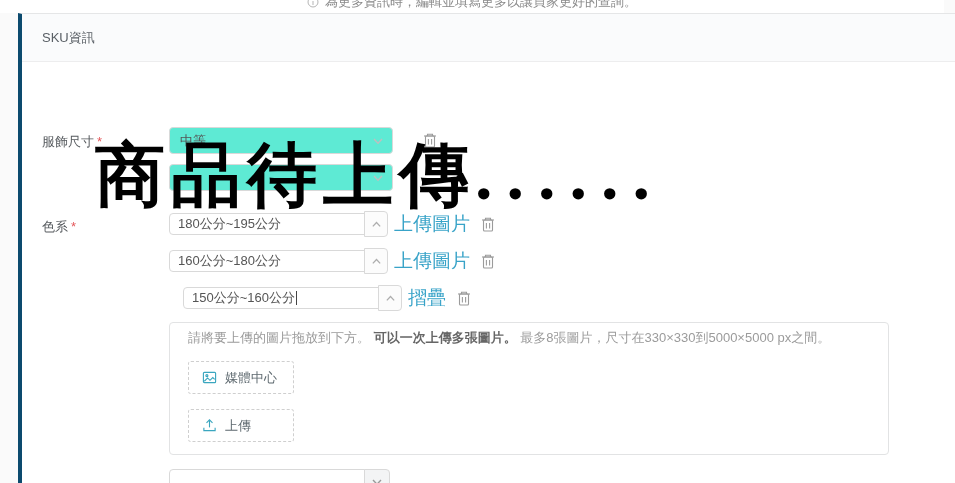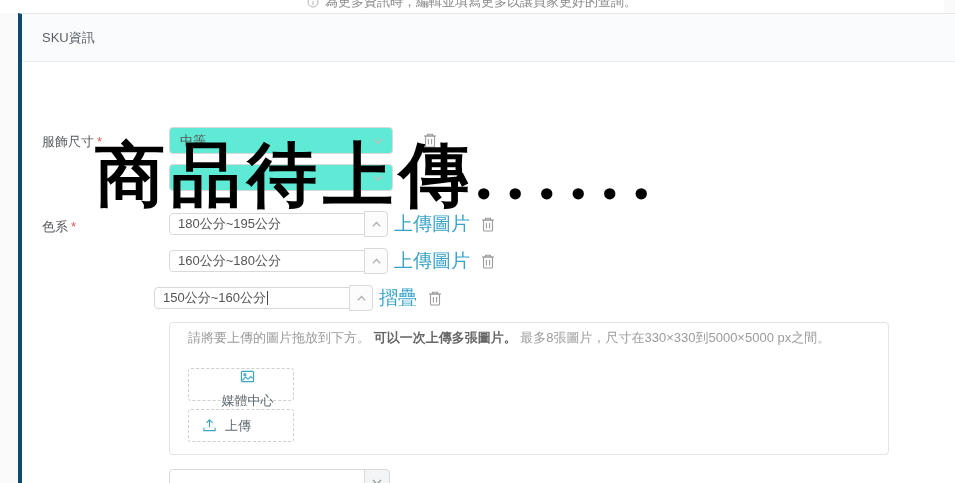--- a/index.html
+++ b/index.html
@@ -30,21 +30,21 @@
   .row-link { margin-left:6px; font-size:19px; color:#38a3c8; cursor:pointer; text-decoration:none; white-space:nowrap; }
   .trash-btn { margin-left:10px; width:16px; height:17px; cursor:pointer; display:inline-flex; }
   .caret { display:inline-block; width:1px; height:14px; background:#444; margin-left:1px; }
 
   
   .upload-panel { position:absolute; left:147px; top:260px; width:720px; height:133px; border:1px solid #e2e3e4; border-radius:4px; background:#fff; padding:6px 18px; }
   .upload-hint { font-size:13px; color:#9b9b9b; }
   .upload-hint b { color:#666; font-weight:bold; }
   .dash-btn { position:absolute; left:18px; width:106px; height:33px; border:1px dashed #cfcfcf; border-radius:3px; background:#fff; display:flex; align-items:center; gap:8px; padding-left:13px; font-size:13px; color:#5f6a70; cursor:pointer; }
   .dash-btn .bicon { width:15px; height:15px; flex:0 0 auto; }
-  .btn-media { top:45px;flex-direction:column; }
+  .btn-media { top:38px; }
   .btn-upload { top:86px; }
 
   
   .combo { position:absolute; left:147px; top:407px; display:flex; }
   .combo-input { width:196px; height:26px; border:1px solid #d9d9d9; border-radius:4px 0 0 4px; background:#fff; }
   .combo-btn { width:26px; height:26px; margin-left:-1px; border:1px solid #d9d9d9; border-radius:0 4px 4px 0; background:#f3f4f5; display:flex; align-items:center; justify-content:center; cursor:pointer; }
 
   
   .watermark { position:absolute; left:95px; top:137px; z-index:5; pointer-events:none; white-space:nowrap;
     font-family:Liberation Serif, serif; font-weight:bold; color:#000; font-size:70px; line-height:1.1; letter-spacing:6px; }
@@ -136,21 +136,21 @@
         <svg viewBox="0 0 16 17" fill="none" stroke="#9b9b9b" stroke-width="1.1">
             <path d="M2 4h12"></path>
             <path d="M5.5 4V2.2h5V4"></path>
             <rect x="3.5" y="4" width="9" height="11" rx="1"></rect>
             <line x1="6.4" y1="7" x2="6.4" y2="12.5"></line>
             <line x1="9.6" y1="7" x2="9.6" y2="12.5"></line>
           </svg>
       </span>
     </div>
 
-    <div class="color-row" style="left:132px; top:223px;">
+    <div class="color-row" style="left:161px; top:223px;">
       <div class="text-input">
           <span>150公分~160公分</span>
           <span class="caret"></span>
         </div>
       <div class="collapse-btn">
         <svg width="11" height="11" viewBox="0 0 12 12" fill="none" stroke="#adadad" stroke-width="1.4">
             <polyline points="2,8 6,3.8 10,8"></polyline>
           </svg>
       </div>
       <a class="row-link">摺疊</a>

